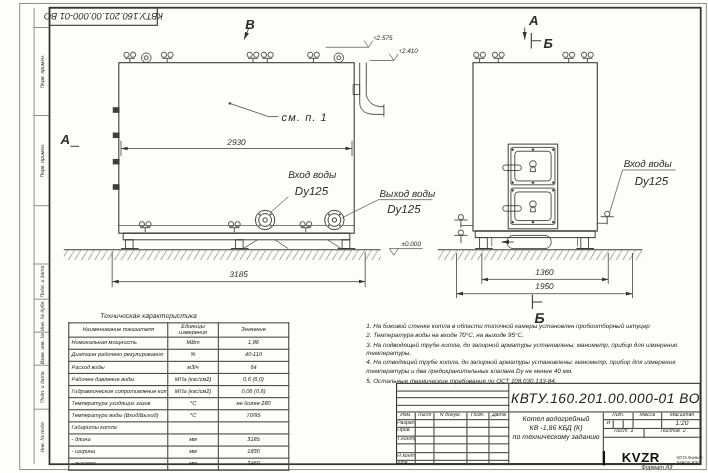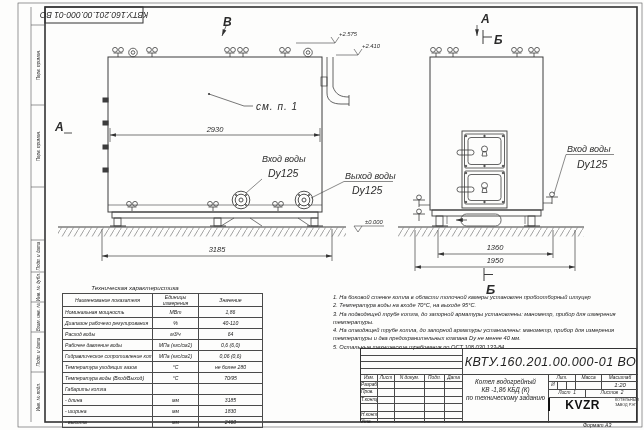--- a/index.html
+++ b/index.html
@@ -28,21 +28,21 @@
   .cell { position:absolute; border-right:0.6px solid #4a4a4a; border-bottom:0.6px solid #4a4a4a;
     font-size:4.8px; overflow:hidden; }
   .cell.nb { border-right:none; }
   .docnum { position:absolute; left:102px; top:0; width:175px; height:26px;
     border-bottom:0.8px solid #444; display:flex; align-items:center; justify-content:center;
     font-size:12.5px; letter-spacing:0.5px; white-space:nowrap; }
   .prodname { position:absolute; left:102px; top:26px; width:86px; height:48px;
     border-right:0.8px solid #444; display:flex; flex-direction:column; align-items:center;
     justify-content:flex-start; padding-top:3px; font-size:6.4px; line-height:8px; text-align:center; }
   .logo-row { position:absolute; left:188px; top:49px; width:89px; height:25px;
-    display:flex; align-items:flex-start; justify-content:center; gap:15px; }
+    display:flex; align-items:flex-end; justify-content:center; gap:15px; }
   .logo-ico { width:11px; height:13px;
     background:repeating-linear-gradient(100deg,#111 0 2px,#fff 2px 3px); border:1px solid #111; }
   .logo-name { font-weight:bold; font-style:normal; font-size:12px; letter-spacing:0.5px; color:#111; }
   .logo-sub { font-style:normal; font-size:3.8px; line-height:4.5px; color:#333; }
   .fmt { position:absolute; left:583px; top:422px; width:60px; font-size:5.2px;
     font-style:italic; color:#222; }
 </style>
 </head>
 <body>
 

